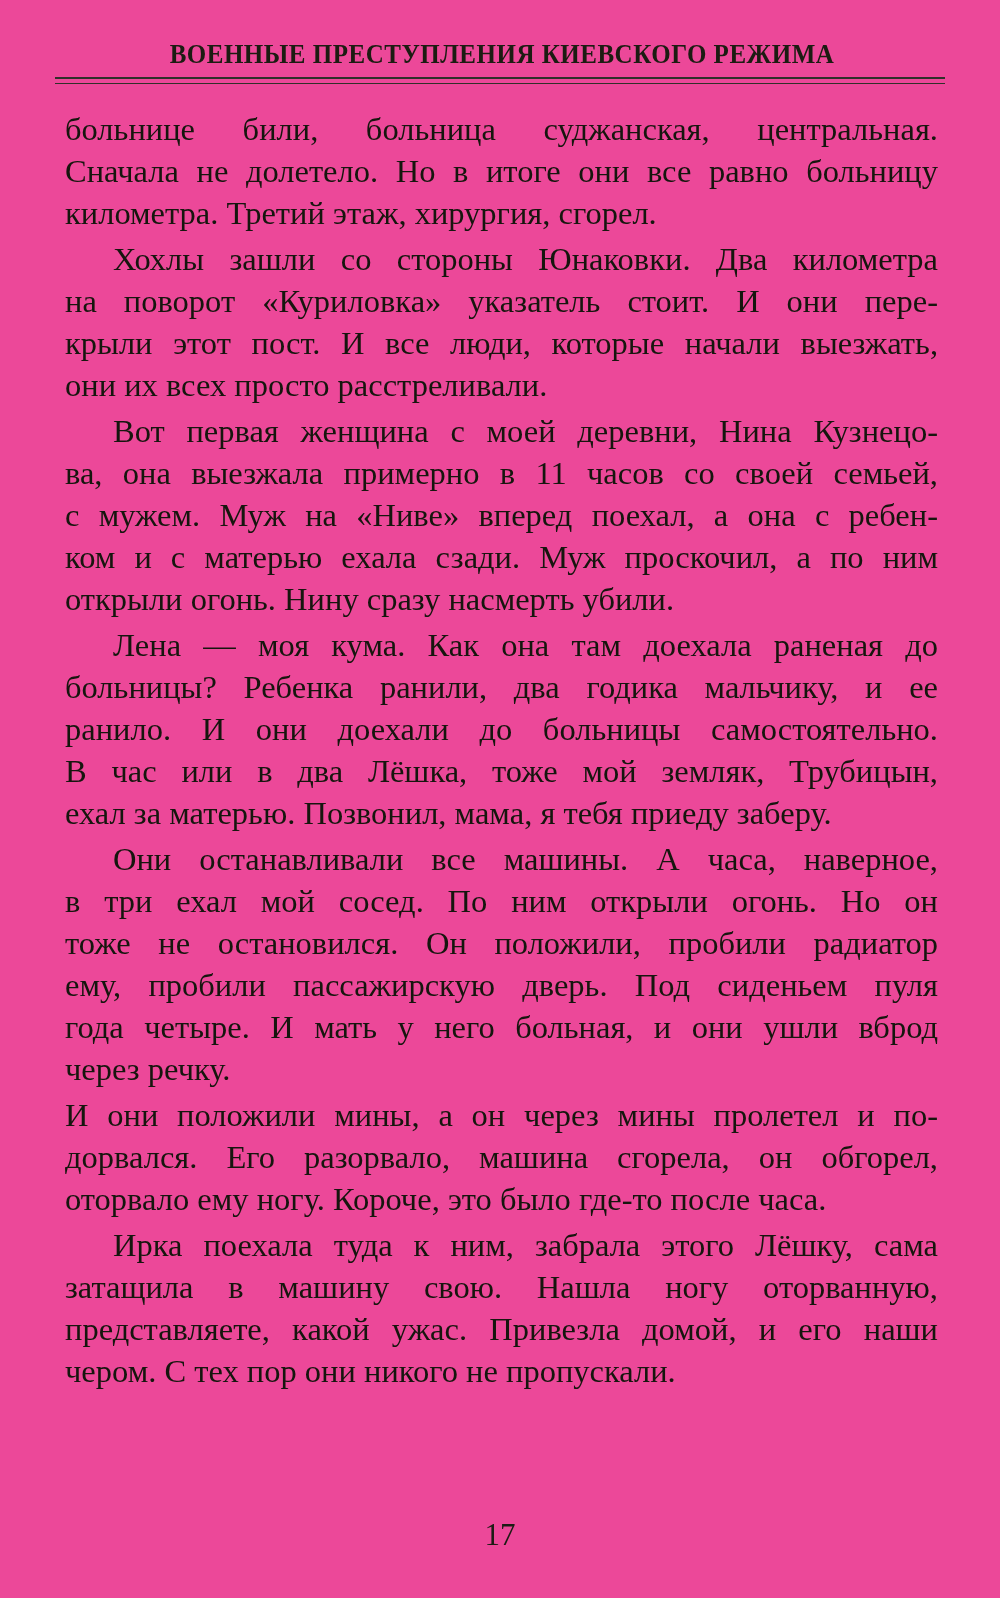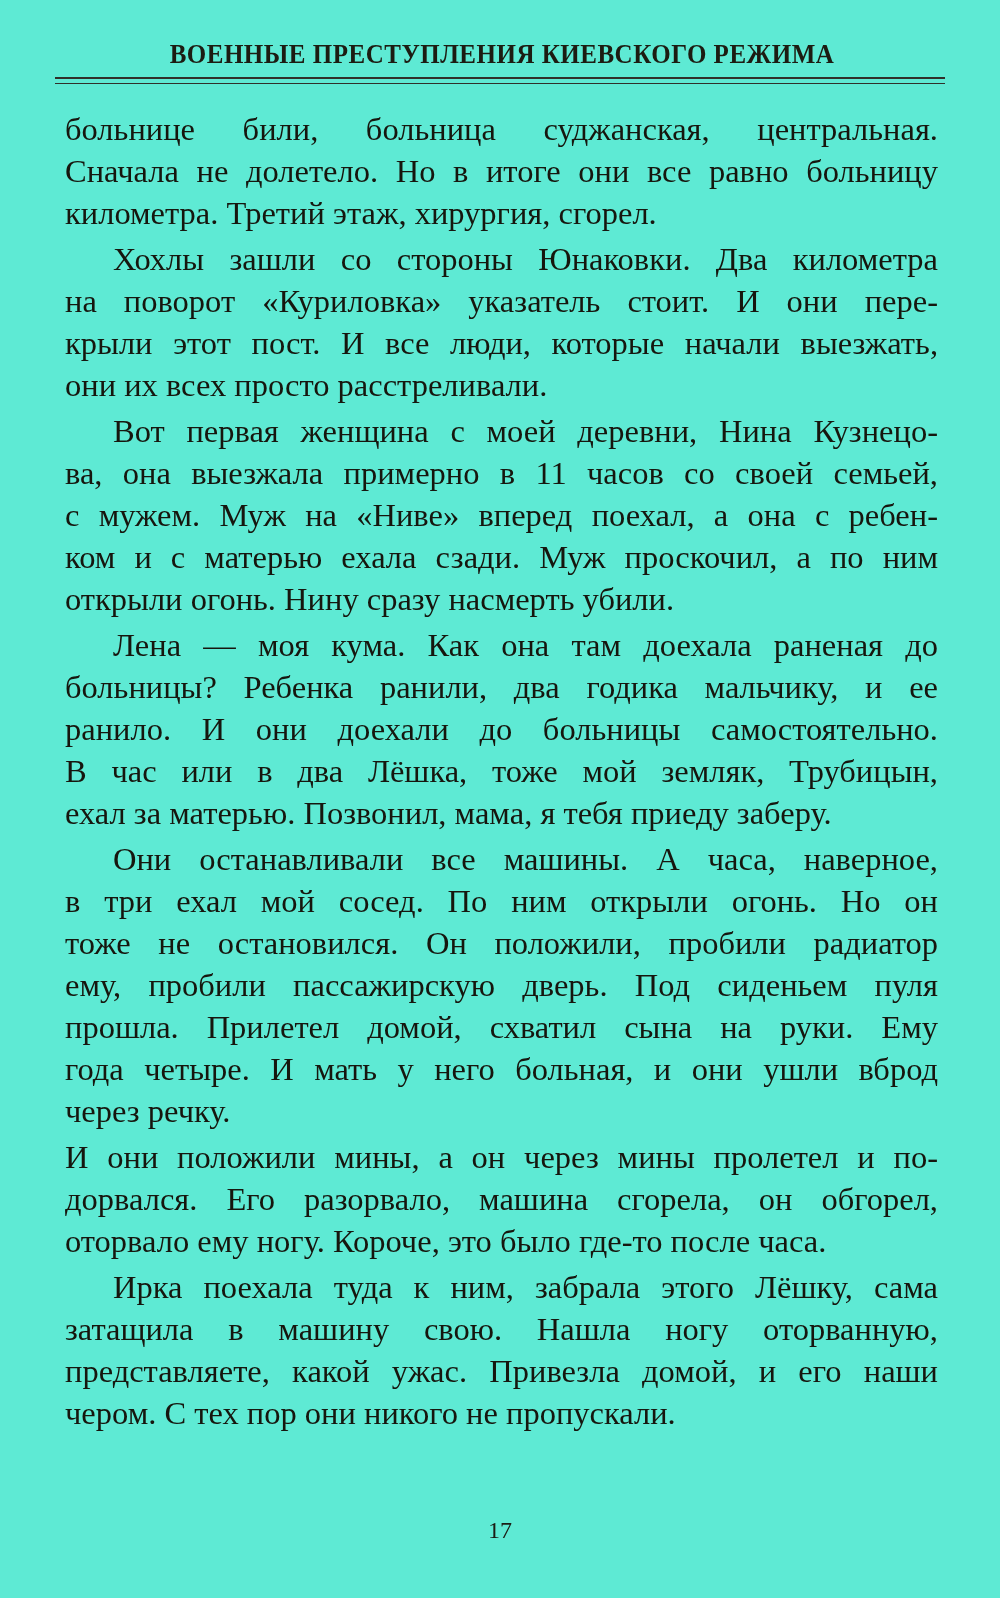--- a/index.html
+++ b/index.html
@@ -5,21 +5,21 @@
   html, body {
     margin: 0;
     padding: 0;
     background: #e8e8e6;
   }
   .page {
     position: relative;
     width: 1000px;
     height: 1598px;
     margin: 0 auto;
-    background: #5eead4;
+    background: #ec4899;
     color: #181810;
     font-family: "Liberation Serif", "DejaVu Serif", serif;
     overflow: hidden;
   }
   .running-header {
     position: absolute;
     top: 40px;
     left: 60px;
     width: 884px;
     text-align: center;
@@ -57,21 +57,21 @@
     overflow: visible;
   }
   .line.last { text-align-last: left; }
   .line.indent { padding-left: 48px; font-family: Liberation Serif, serif; }
   .page-number {
     position: absolute;
     top: 1517px;
     left: 0;
     width: 1000px;
     text-align: center;
-    font-size: 24px;
+    font-size: 31px;
     color: #1c1c14;
   }
 </style>
 </head>
 <body>
 
 <div class="page">
 
   <div class="running-header">ВОЕННЫЕ ПРЕСТУПЛЕНИЯ КИЕВСКОГО РЕЖИМА</div>
 
@@ -101,21 +101,20 @@
         <div class="line">больницы? Ребенка ранили, два годика мальчику, и ее</div>
         <div class="line">ранило. И они доехали до больницы самостоятельно.</div>
         <div class="line">В час или в два Лёшка, тоже мой земляк, Трубицын,</div>
         <div class="line last">ехал за матерью. Позвонил, мама, я тебя приеду заберу.</div>
       </div>
       <div class="para">
         <div class="line indent">Они останавливали все машины. А часа, наверное,</div>
         <div class="line">в три ехал мой сосед. По ним открыли огонь. Но он</div>
         <div class="line">тоже не остановился. Он положили, пробили радиатор</div>
         <div class="line">ему, пробили пассажирскую дверь. Под сиденьем пуля</div>
-        <div class="line">прошла. Прилетел домой, схватил сына на руки. Ему</div>
         <div class="line">года четыре. И мать у него больная, и они ушли вброд</div>
         <div class="line last">через речку.</div>
       </div>
       <div class="para">
         <div class="line">И они положили мины, а он через мины пролетел и по-</div>
         <div class="line">дорвался. Его разорвало, машина сгорела, он обгорел,</div>
         <div class="line last">оторвало ему ногу. Короче, это было где-то после часа.</div>
       </div>
       <div class="para">
         <div class="line indent">Ирка поехала туда к ним, забрала этого Лёшку, сама</div>

